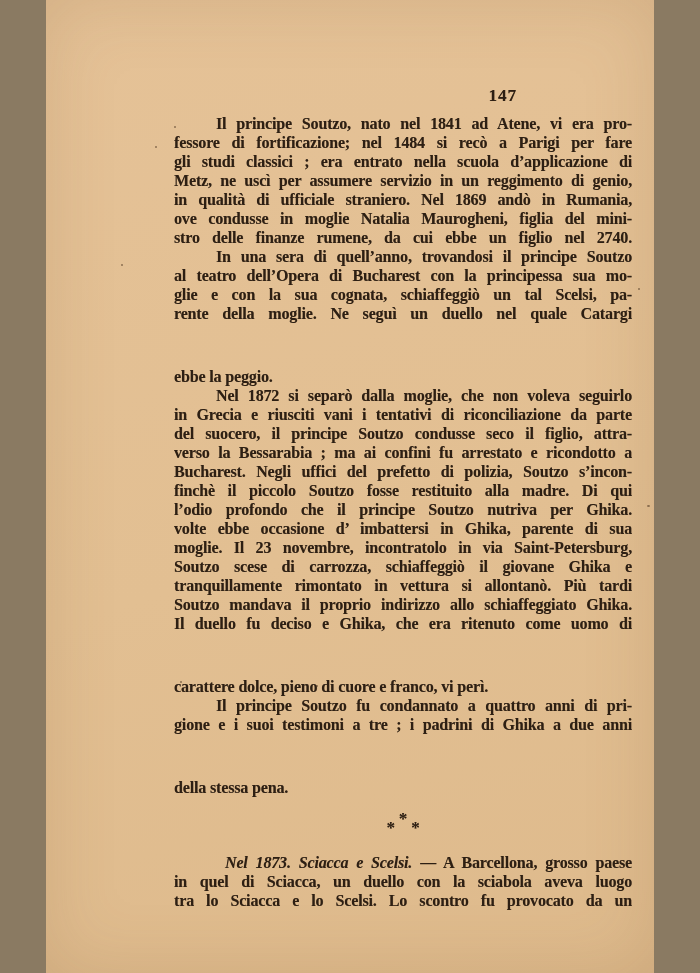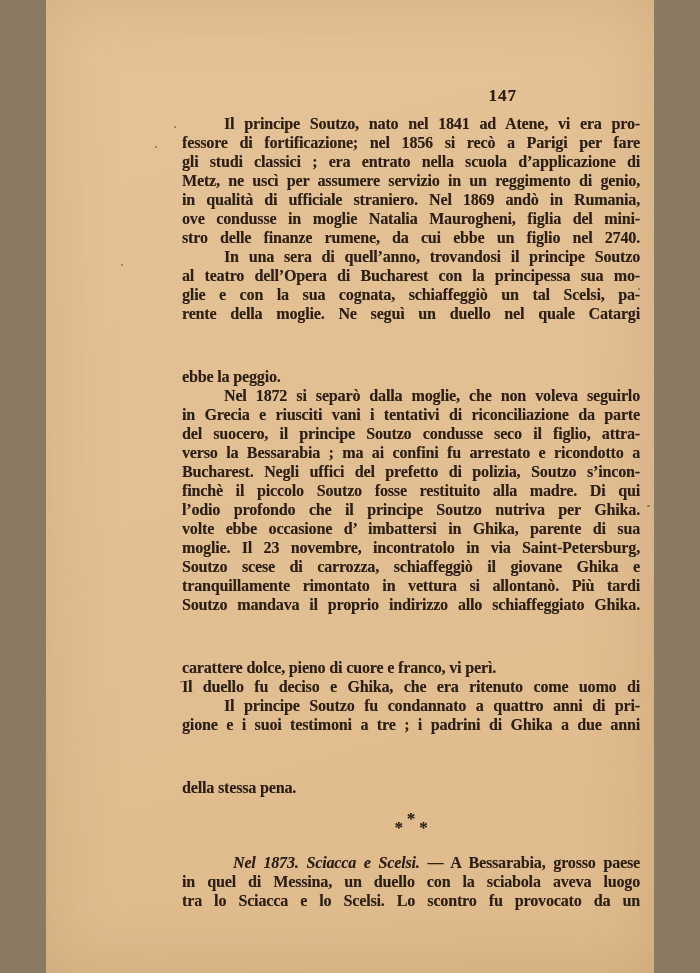--- a/index.html
+++ b/index.html
@@ -22,21 +22,21 @@
     top: 86px;
     right: 137px;
     font-size: 17px;
     font-weight: bold;
     letter-spacing: 1px;
     text-shadow: 0.2px 0.2px 0.4px rgba(45, 31, 19, 0.55);
   }
 
   .text-block {
     position: absolute;
-    left: 136px;
+    left: 128px;
     top: 114px;
     width: 458px;
     font-size: 16px;
     font-weight: bold;
     line-height: 19px;
     letter-spacing: -0.15px;
     text-shadow: 0.2px 0.2px 0.4px rgba(45, 31, 19, 0.45);
     hyphens: none;
   }
 
@@ -80,21 +80,21 @@
 <body>
 
 <div class="page">
 
   <div class="page-number">147</div>
 
   <div class="text-block">
 
     <div class="para">
       <div class="line indent">Il principe Soutzo, nato nel 1841 ad Atene, vi era pro-</div>
-      <div class="line">fessore di fortificazione; nel 1856 si recò a Parigi per fare</div>
+      <div class="line">fessore di fortificazione; nel 1484 si recò a Parigi per fare</div>
       <div class="line">gli studi classici ; era entrato nella scuola d’applicazione di</div>
       <div class="line">Metz, ne uscì per assumere servizio in un reggimento di genio,</div>
       <div class="line">in qualità di ufficiale straniero. Nel 1869 andò in Rumania,</div>
       <div class="line">ove condusse in moglie Natalia Maurogheni, figlia del mini-</div>
       <div class="line">stro delle finanze rumene, da cui ebbe un figlio nel 2740.</div>
     </div>
 
     <div class="para">
       <div class="line indent">In una sera di quell’anno, trovandosi il principe Soutzo</div>
       <div class="line">al teatro dell’Opera di Bucharest con la principessa sua mo-</div>
@@ -112,35 +112,35 @@
       <div class="line">finchè il piccolo Soutzo fosse restituito alla madre. Di qui</div>
       <div class="line">l’odio profondo che il principe Soutzo nutriva per Ghika.</div>
     </div>
 
     <div class="para">
       <div class="line">volte ebbe occasione d’ imbattersi in Ghika, parente di sua</div>
       <div class="line">moglie. Il 23 novembre, incontratolo in via Saint-Petersburg,</div>
       <div class="line">Soutzo scese di carrozza, schiaffeggiò il giovane Ghika e</div>
       <div class="line">tranquillamente rimontato in vettura si allontanò. Più tardi</div>
       <div class="line">Soutzo mandava il proprio indirizzo allo schiaffeggiato Ghika.</div>
+      <div class="line">Il duello fu deciso e Ghika, che era ritenuto come uomo di</div>
       <div class="line last">carattere dolce, pieno di cuore e franco, vi perì.</div>
-      <div class="line">Il duello fu deciso e Ghika, che era ritenuto come uomo di</div>
     </div>
 
     <div class="para">
       <div class="line indent">Il principe Soutzo fu condannato a quattro anni di pri-</div>
       <div class="line">gione e i suoi testimoni a tre ; i padrini di Ghika a due anni</div>
       <div class="line last">della stessa pena.</div>
     </div>
 
     <div class="divider"><span class="star side">*</span><span class="star mid">*</span><span class="star side">*</span></div>
 
     <div class="para">
-      <div class="line indent"><span class="ital">Nel 1873. Sciacca e Scelsi.</span> <span>— A Bessarabia, grosso paese</span></div>
-      <div class="line">in quel di Messina, un duello con la sciabola aveva luogo</div>
+      <div class="line indent"><span class="ital">Nel 1873. Sciacca e Scelsi.</span> <span>— A Barcellona, grosso paese</span></div>
+      <div class="line">in quel di Sciacca, un duello con la sciabola aveva luogo</div>
       <div class="line">tra lo Sciacca e lo Scelsi. Lo scontro fu provocato da un</div>
     </div>
 
   </div>
 
   <i class="speck" style="left:128px; top:126px;"></i>
   <i class="speck" style="left:109px; top:146px;"></i>
   <i class="speck" style="left:75px;  top:264px;"></i>
   <i class="speck" style="left:592px; top:288px;"></i>
   <i class="speck" style="left:601px; top:505px; width:3px;"></i>

